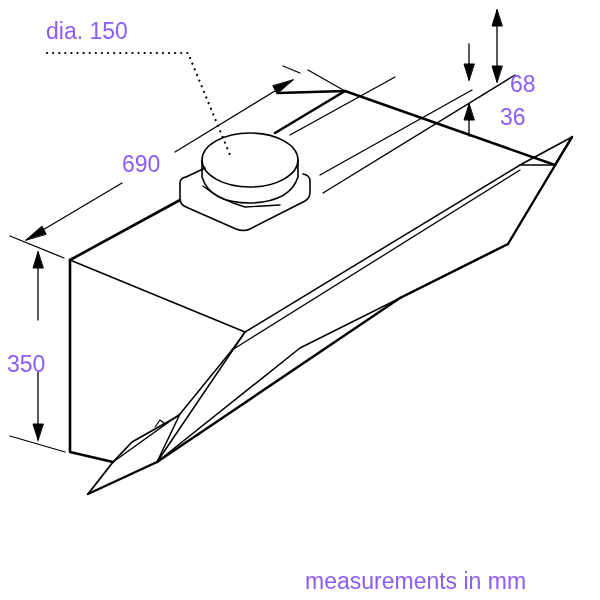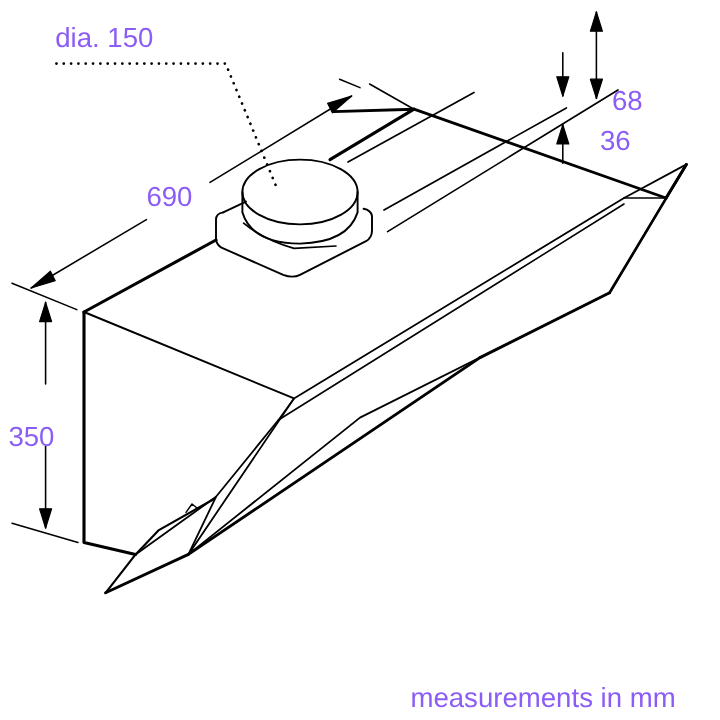--- a/index.html
+++ b/index.html
@@ -1,20 +1,20 @@
 <!DOCTYPE html>
 <html><head>
 <meta charset="utf-8">
 <style>
   html, body { margin:0; padding:0; background:#ffffff; }
   body { width:600px; height:600px; position:relative; overflow:hidden; }
   svg { position:absolute; left:0; top:0; }
   .lbl { position:absolute; font-family:"Liberation Sans", sans-serif; color:#8b5cf6; white-space:nowrap; line-height:1; }
   .dim { font-size:23px; }
-  .foot { font-size:23px;margin-left:37px; }
+  .foot { font-size:23px; }
 </style>
 </head>
 <body>
 
 <svg width="600" height="600" viewBox="0 0 600 600">
   <g fill="none" stroke="#000" stroke-linejoin="round" stroke-linecap="round">
 
     <g>
       <path d="M70 260 L70 452 L113 462" stroke-width="2.6"></path>
       <path d="M70 260 L180 200" stroke-width="2.6"></path>

